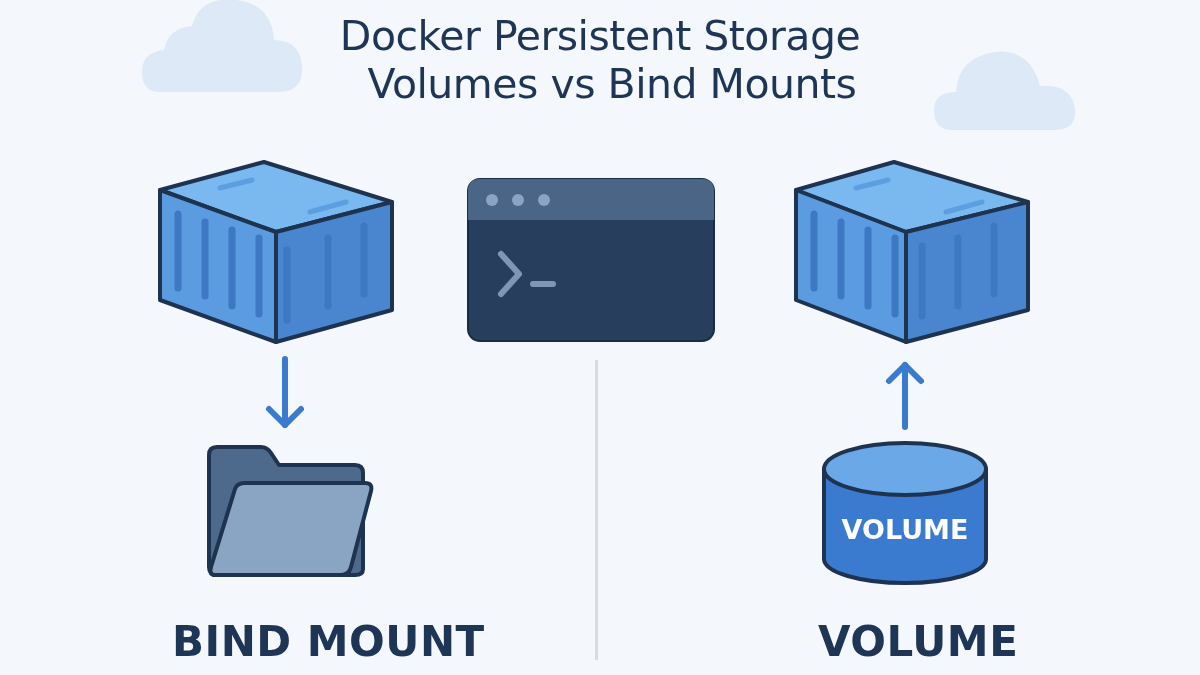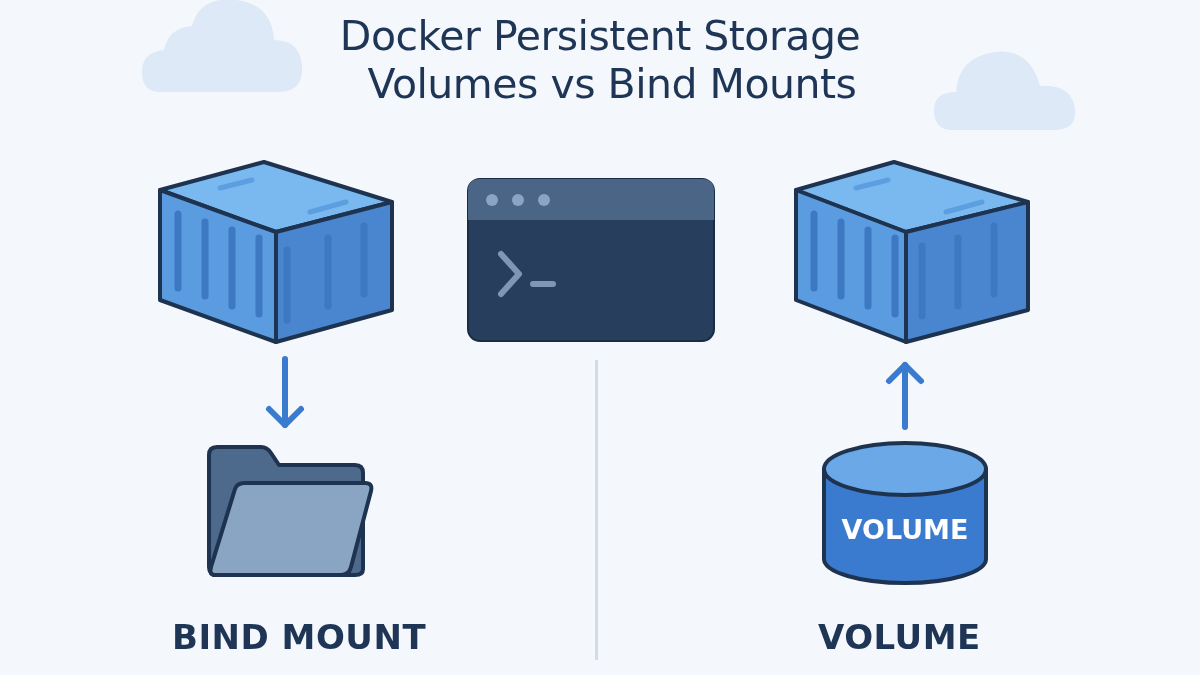--- a/index.html
+++ b/index.html
@@ -10,21 +10,21 @@
     }
     .abs { position: absolute; }
     .title {
       position: absolute; left: 0; width: 1200px; text-align: center;
       color: #1f3555; font-size: 41px; font-weight: 400; letter-spacing: -0.5px;
       font-family: "DejaVu Sans", sans-serif;
     }
     #title1 { top: 12px; }
     #title2 { top: 60px; margin-left: 12px; }
     .label {
-      position: absolute; color: #1f3555; font-size: 34px; font-weight: bold;
+      position: absolute; color: #1f3555; font-size: 42px; font-weight: bold;
       font-family: "DejaVu Sans", sans-serif; letter-spacing: 0.5px;
     }
     #label-bind { left: 172px; top: 617px; }
     #label-vol { left: 818px; top: 617px; }
     svg { position: absolute; overflow: visible; }
   </style>
 </head>
 <body>
 
 <svg width="170" height="100" style="left:140px; top:0px;" viewBox="0 0 170 100">

